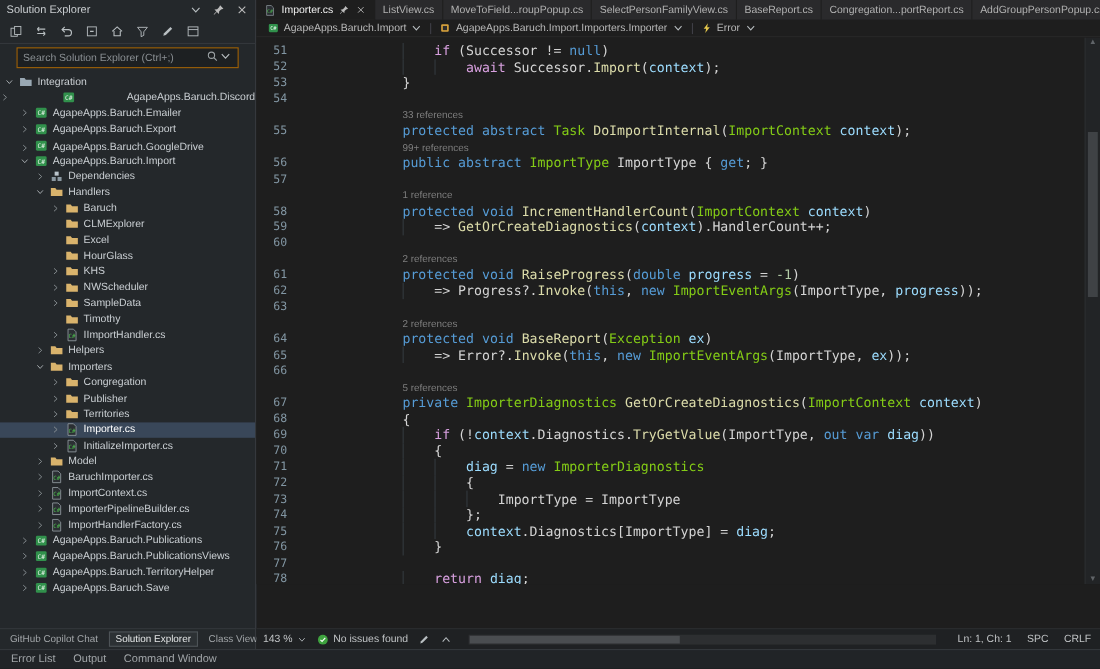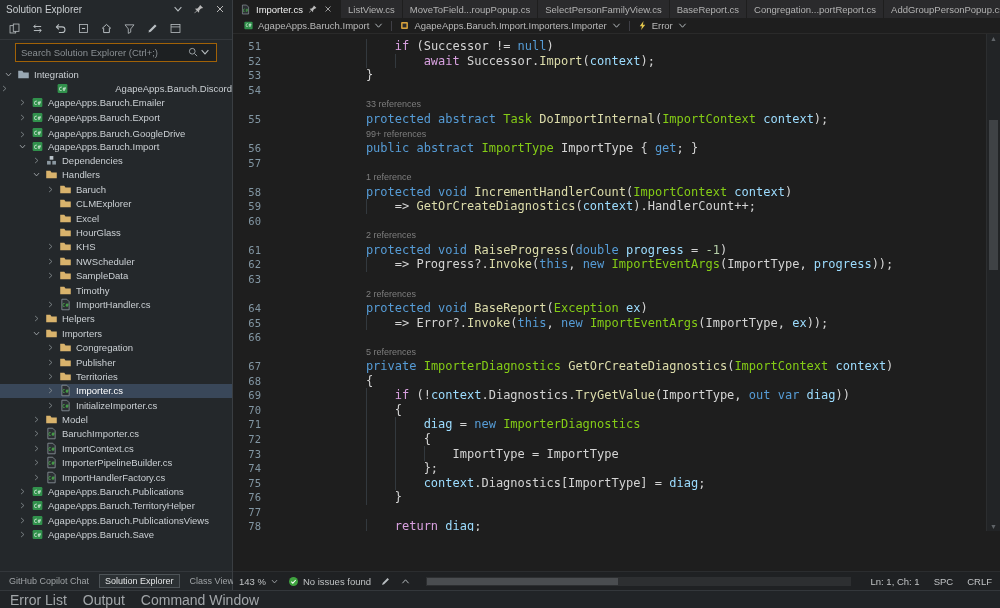--- a/index.html
+++ b/index.html
@@ -73,22 +73,22 @@
   .editor-status { height:19px; flex:none; display:flex; align-items:center; background:#1f2123;
                    border-top:1px solid #2b2d2f; padding:0 8px 0 6px; gap:9px; font-size:9.5px; color:#c0c3c5;margin-top:40px; }
   .zoom, .health { display:flex; align-items:center; gap:4px; }
   .zoom .icon { width:9px; height:9px; }
   .health .icon { width:11px; height:11px; }
   .status-ico { width:11px; height:11px; }
   .h-scrollbar { flex:1; height:9px; background:#2d2f31; position:relative; margin:0 6px; }
   .h-thumb { position:absolute; top:1px; bottom:1px; left:1px; width:45%; background:#4a4d50; }
   .pos { white-space:nowrap; margin-left:5px; }
 
-  .bottom-bar { height:18px; flex:none; display:flex; align-items:flex-end; gap:16px; padding:0 10px;
-                background:#212427; border-top:1px solid #33373b; font-size:14px; color:#a2a6a9; }
+  .bottom-bar { height:18px; flex:none; display:flex; align-items:center; gap:16px; padding:0 10px;
+                background:#212427; border-top:1px solid #33373b; font-size:10px; color:#a2a6a9; }
   .bottom-tab { white-space:nowrap; }
 </style>
 </head>
 <body>
 
 <div class="app">
   <div class="main">
 
     <aside class="sidebar">
       <div class="se-header">
@@ -574,35 +574,35 @@
               <svg viewBox="0 0 16 16">
                 <path d="M5.5 3.5L10.5 8l-5 4.5" fill="none" stroke="#8f9699" stroke-width="1.4"></path>
               </svg>
             </span>
             <span class="icon ticon">
               <svg viewBox="0 0 16 16">
                 <rect x="2" y="2.5" width="12" height="11" rx="1.5" fill="#31914c"></rect>
                 <text x="8" y="10.8" text-anchor="middle" font-size="7" font-family="DejaVu Sans Mono, monospace" fill="#eaf5ec">C#</text>
               </svg>
             </span>
-            <span class="tree-label">AgapeApps.Baruch.TerritoryHelper</span>
+            <span class="tree-label">AgapeApps.Baruch.PublicationsViews</span>
           </div>
           <div class="tree-row" style="padding-left: 18px;">
             <span class="icon chev">
               <svg viewBox="0 0 16 16">
                 <path d="M5.5 3.5L10.5 8l-5 4.5" fill="none" stroke="#8f9699" stroke-width="1.4"></path>
               </svg>
             </span>
             <span class="icon ticon">
               <svg viewBox="0 0 16 16">
                 <rect x="2" y="2.5" width="12" height="11" rx="1.5" fill="#31914c"></rect>
                 <text x="8" y="10.8" text-anchor="middle" font-size="7" font-family="DejaVu Sans Mono, monospace" fill="#eaf5ec">C#</text>
               </svg>
             </span>
-            <span class="tree-label">AgapeApps.Baruch.PublicationsViews</span>
+            <span class="tree-label">AgapeApps.Baruch.TerritoryHelper</span>
           </div>
           <div class="tree-row" style="padding-left: 18px;">
             <span class="icon chev">
               <svg viewBox="0 0 16 16">
                 <path d="M5.5 3.5L10.5 8l-5 4.5" fill="none" stroke="#8f9699" stroke-width="1.4"></path>
               </svg>
             </span>
             <span class="icon ticon">
               <svg viewBox="0 0 16 16">
                 <rect x="2" y="2.5" width="12" height="11" rx="1.5" fill="#31914c"></rect>

